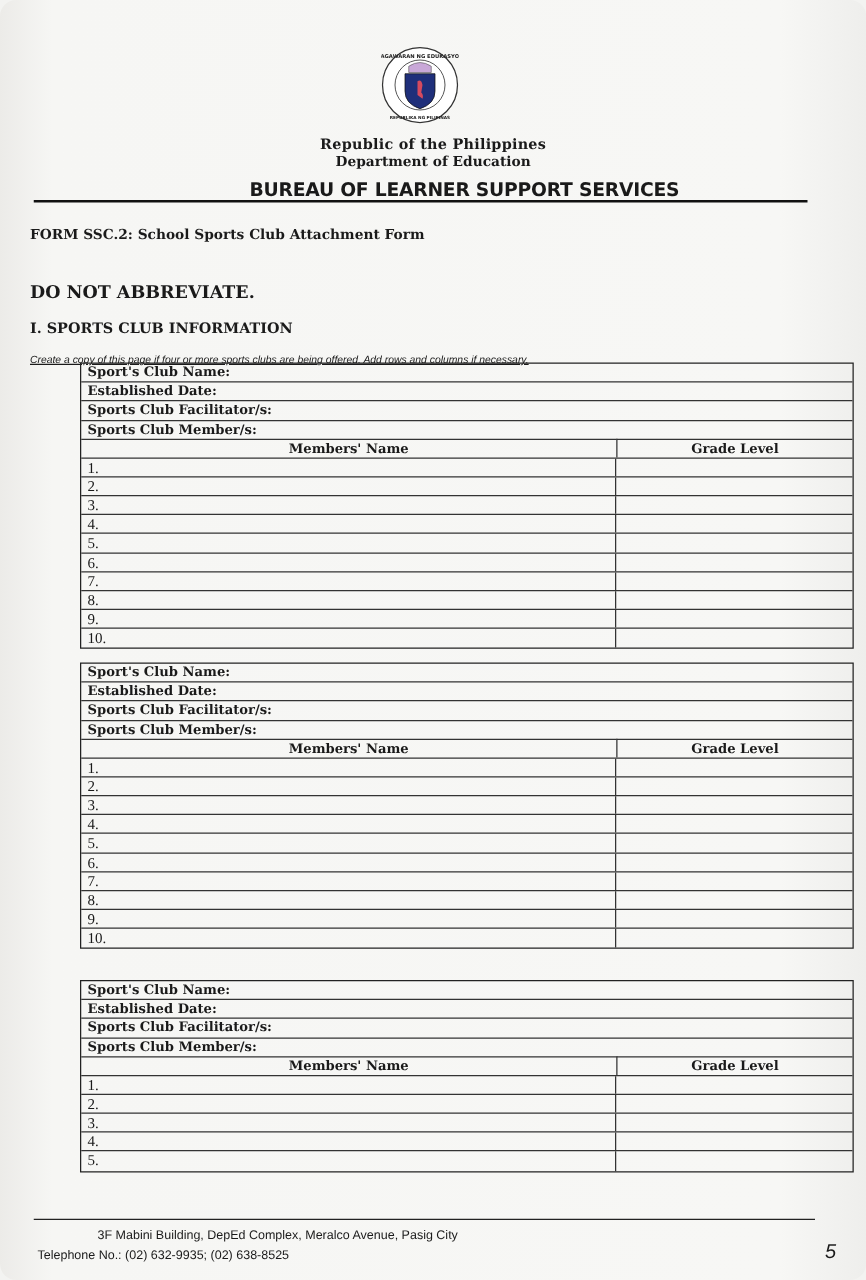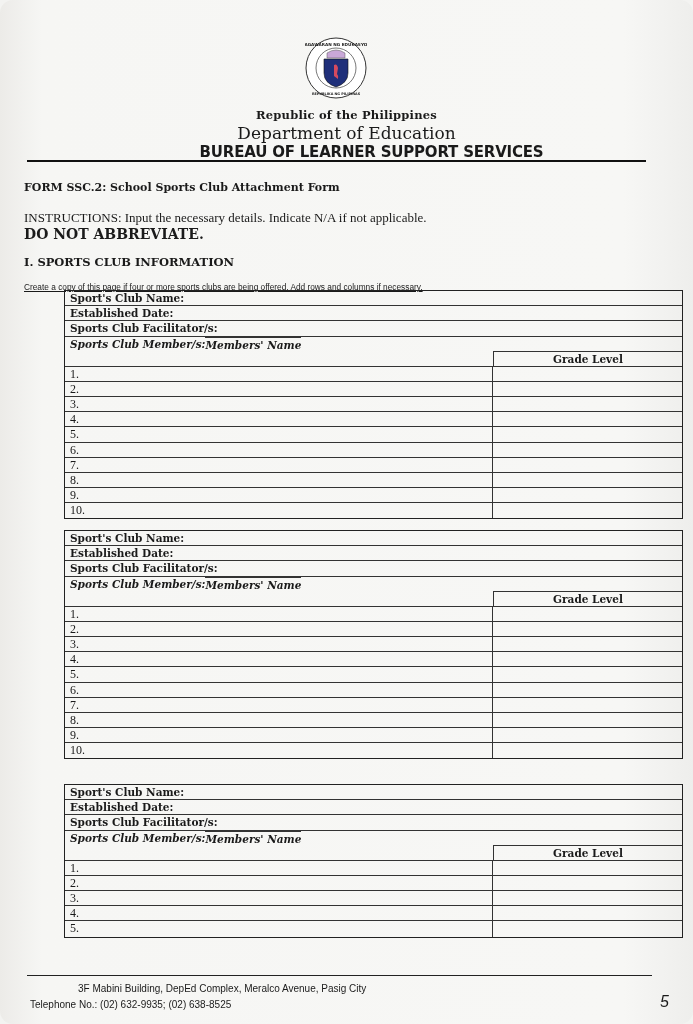--- a/index.html
+++ b/index.html
@@ -8,40 +8,40 @@
     background: #f3f3f1;
     font-family: "DejaVu Serif", serif;
     color: #1a1a1a;
     position: relative;
   }
   .page { position: absolute; inset: 0; background: linear-gradient(90deg,#ecebe8 0,#f6f6f4 6%,#f7f7f5 90%,#eeeeec 100%); border-radius: 13px; }
 
   .logo { position: absolute; left: 305px; top: 37px; width: 62px; height: 62px; }
   .hdr { position: absolute; left: 0; width: 693px; text-align: center; }
   .republic { top: 108px; font-family: "DejaVu Serif", serif; font-weight: bold; font-size: 11.5px; letter-spacing: 0.2px; }
-  .deped { top: 123px; font-family: "DejaVu Serif", serif; font-weight: normal; font-size: 17px; }
+  .deped { top: 123px; font-family: "DejaVu Serif", serif; font-weight: bold; font-size: 11px; }
   .bureau { top: 143px; font-family: "DejaVu Sans", sans-serif; font-weight: bold; font-size: 15px; letter-spacing: -0.2px; padding-left: 25px; }
   .rule-top { position: absolute; left: 27px; top: 160px; width: 619px; height: 2px; background: #111; }
 
   .form-title { position: absolute; left: 24px; top: 181px; font-weight: bold; font-size: 11px; }
   .instr { position: absolute; left: 24px; top: 210px; font-size: 11.5px; font-family: "Liberation Serif", serif; font-size: 13px; }
   .dna { position: absolute; left: 24px; top: 226px; font-weight: bold; font-size: 14px; }
   .section { position: absolute; left: 24px; top: 255px; font-weight: bold; font-size: 11.5px; }
-  .note { position: absolute; left: 24px; top: 282px; font-size: 8.3px; font-family: "Liberation Sans", sans-serif; text-decoration: underline; }
+  .note { position: absolute; left: 24px; top: 282px; font-style: italic; font-size: 8.3px; font-family: "Liberation Sans", sans-serif; text-decoration: underline; }
 
   .club { position: absolute; left: 24px; width: 619px; border: 1.2px solid #222; box-sizing: border-box; margin-left: 40px; }
   .row { height: 15.2px; border-bottom: 1px solid #333; box-sizing: border-box; font-size: 10.5px; line-height: 14px; position: relative; }
   .row:last-child { border-bottom: none; gap: 16px; }
   .lbl { font-weight: bold; padding-left: 5px; }
   .split { display: flex; }
   .split .c1 { width: 428px; border-right: 1px solid #333; box-sizing: border-box; padding-left: 5px; }
   .split .c2 { flex: 1; text-align: center; font-weight: bold; }
   .num { font-family: "Liberation Serif", serif; font-size: 12px; }
   .members-head { display: flex; height: 30px; border-bottom: 1px solid #333; box-sizing: border-box; }
-  .members-head .c1 { width: 428px; box-sizing: border-box; display: flex; flex-direction: row; font-style: italic; }
+  .members-head .c1 { width: 428px; box-sizing: border-box; display: flex; flex-direction: column; }
   .members-head .c1 .top { height: 15px; border-bottom: 0; padding-left: 5px; font-weight: bold; font-size: 10.5px; line-height: 14px; }
   .members-head .c1 .bot { height: 15px; border-top: 1px solid #333; text-align: center; font-weight: bold; font-size: 10.5px; line-height: 14px; }
   .members-head .c2 { flex: 1; display: flex; flex-direction: column; }
   .members-head .c2 .top { height: 15px; border-left: 0; }
   .members-head .c2 .bot { height: 15px; border-left: 1px solid #333; border-top: 1px solid #333; text-align: center; font-weight: bold; font-size: 10.5px; line-height: 14px; }
 
   .rule-bot { position: absolute; left: 27px; top: 975px; width: 625px; height: 1px; background: #222; }
   .foot { position: absolute; left: 30px; font-family: "Liberation Sans", sans-serif; font-size: 10px; }
   .foot1 { top: 983px; margin-left: 48px; }
   .foot2 { top: 999px; }
@@ -61,21 +61,20 @@
     <text x="31" y="9" font-size="4.2" text-anchor="middle" fill="#222" font-family="DejaVu Sans, sans-serif" font-weight="bold">KAGAWARAN NG EDUKASYON</text>
     <text x="31" y="58" font-size="3.4" text-anchor="middle" fill="#222" font-family="DejaVu Sans, sans-serif" font-weight="bold">REPUBLIKA NG PILIPINAS</text>
   </svg>
 
   <div class="hdr republic">Republic of the Philippines</div>
   <div class="hdr deped">Department of Education</div>
   <div class="hdr bureau">BUREAU OF LEARNER SUPPORT SERVICES</div>
   <div class="rule-top"></div>
 
   <div class="form-title">FORM SSC.2: School Sports Club Attachment Form</div>
-  <div class="instr">INSTRUCTIONS: Input the necessary details. Indicate N/A if not applicable.</div>
   <div class="dna">DO NOT ABBREVIATE.</div>
   <div class="section">I.  SPORTS CLUB INFORMATION</div>
   <div class="note">Create a copy of this page if four or more sports clubs are being offered. Add rows and columns if necessary.</div>
 
   <div class="club" id="club0" style="top:290px;">
       <div class="row lbl">Sport's Club Name:</div>
       <div class="row lbl">Established Date:</div>
       <div class="row lbl">Sports Club Facilitator/s:</div>
       <div class="members-head">
         <div class="c1">

